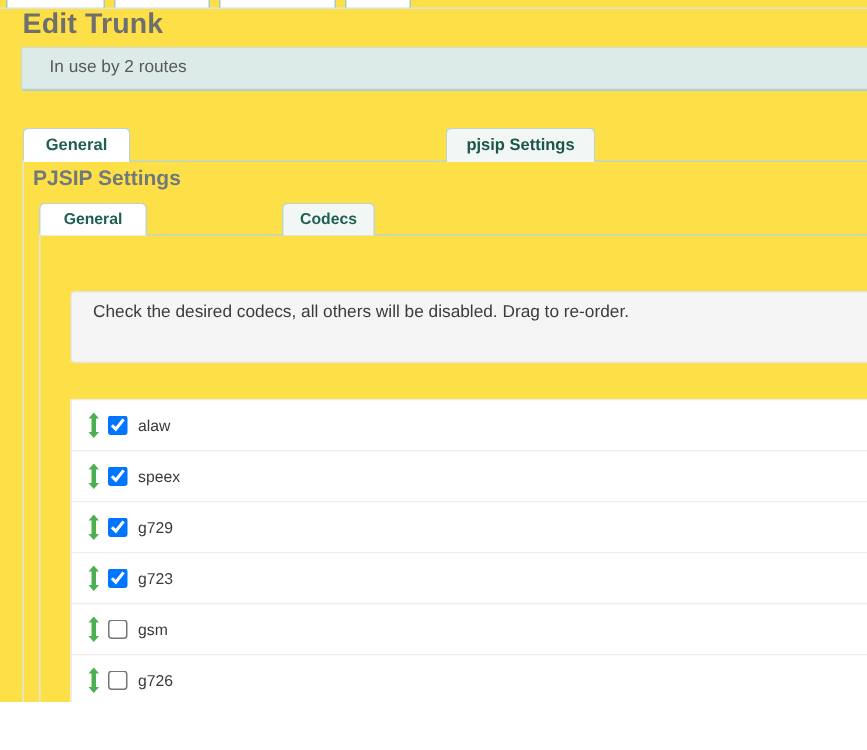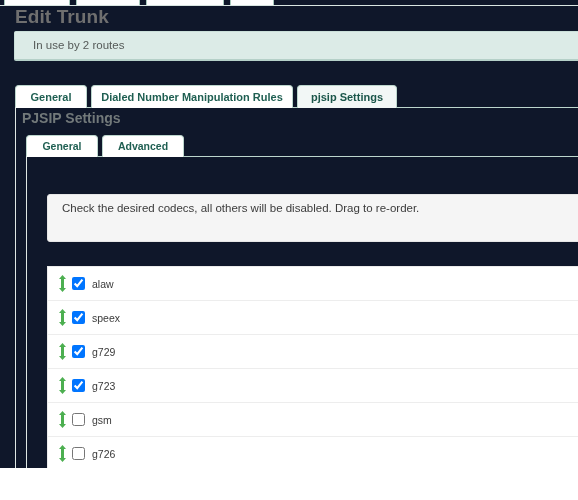--- a/index.html
+++ b/index.html
@@ -10,21 +10,21 @@
     overflow: hidden;
     background: #ffffff;
     font-family: "Liberation Sans", sans-serif;
   }
 
   #app {
     position: relative;
     width: 578px;
     height: 468px;
     overflow: hidden;
-    background: #0f172a;
+    background: #fde047;
   }
 
   
   .top-strip {
     position: absolute;
     top: 0;
     left: 0;
     width: 578px;
     height: 6px;
     overflow: hidden;
@@ -275,32 +275,31 @@
 
   <div class="page-title">Edit Trunk</div>
 
   <div class="alert">
     <span class="alert-text">In use by 2 routes</span>
   </div>
 
   <div class="tabs-outer">
     <div class="tabs-underline"></div>
     <div class="tab o-t1">General</div>
-    <div class="tab o-t2">Dialed Number Manipulation Rules</div>
     <div class="tab o-t3 active">pjsip Settings</div>
   </div>
 
   <div class="panel-outer">
 
     <div class="section-heading">PJSIP Settings</div>
 
     <div class="tabs-inner">
       <div class="tabs-inner-underline"></div>
       <div class="tab-in i-t1">General</div>
-      <div class="tab-in i-t2">Advanced</div>
+      <div class="tab-in i-t3 active">Codecs</div>
     </div>
 
     <div class="panel-inner">
 
       <div class="hint-well">
         <span class="hint-text">Check the desired codecs, all others will be disabled. Drag to re-order.</span>
       </div>
 
       <div class="codec-list">
           <div class="codec-row">

